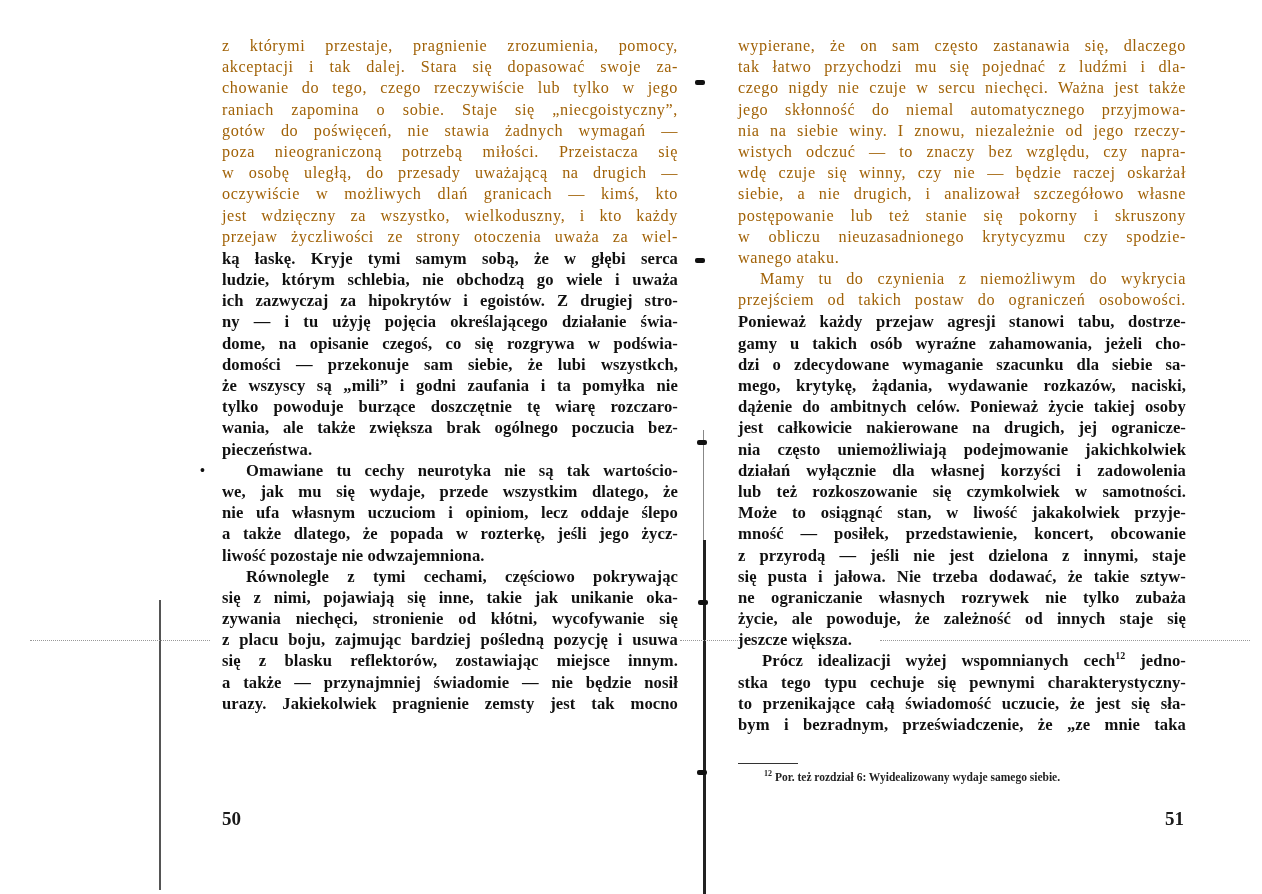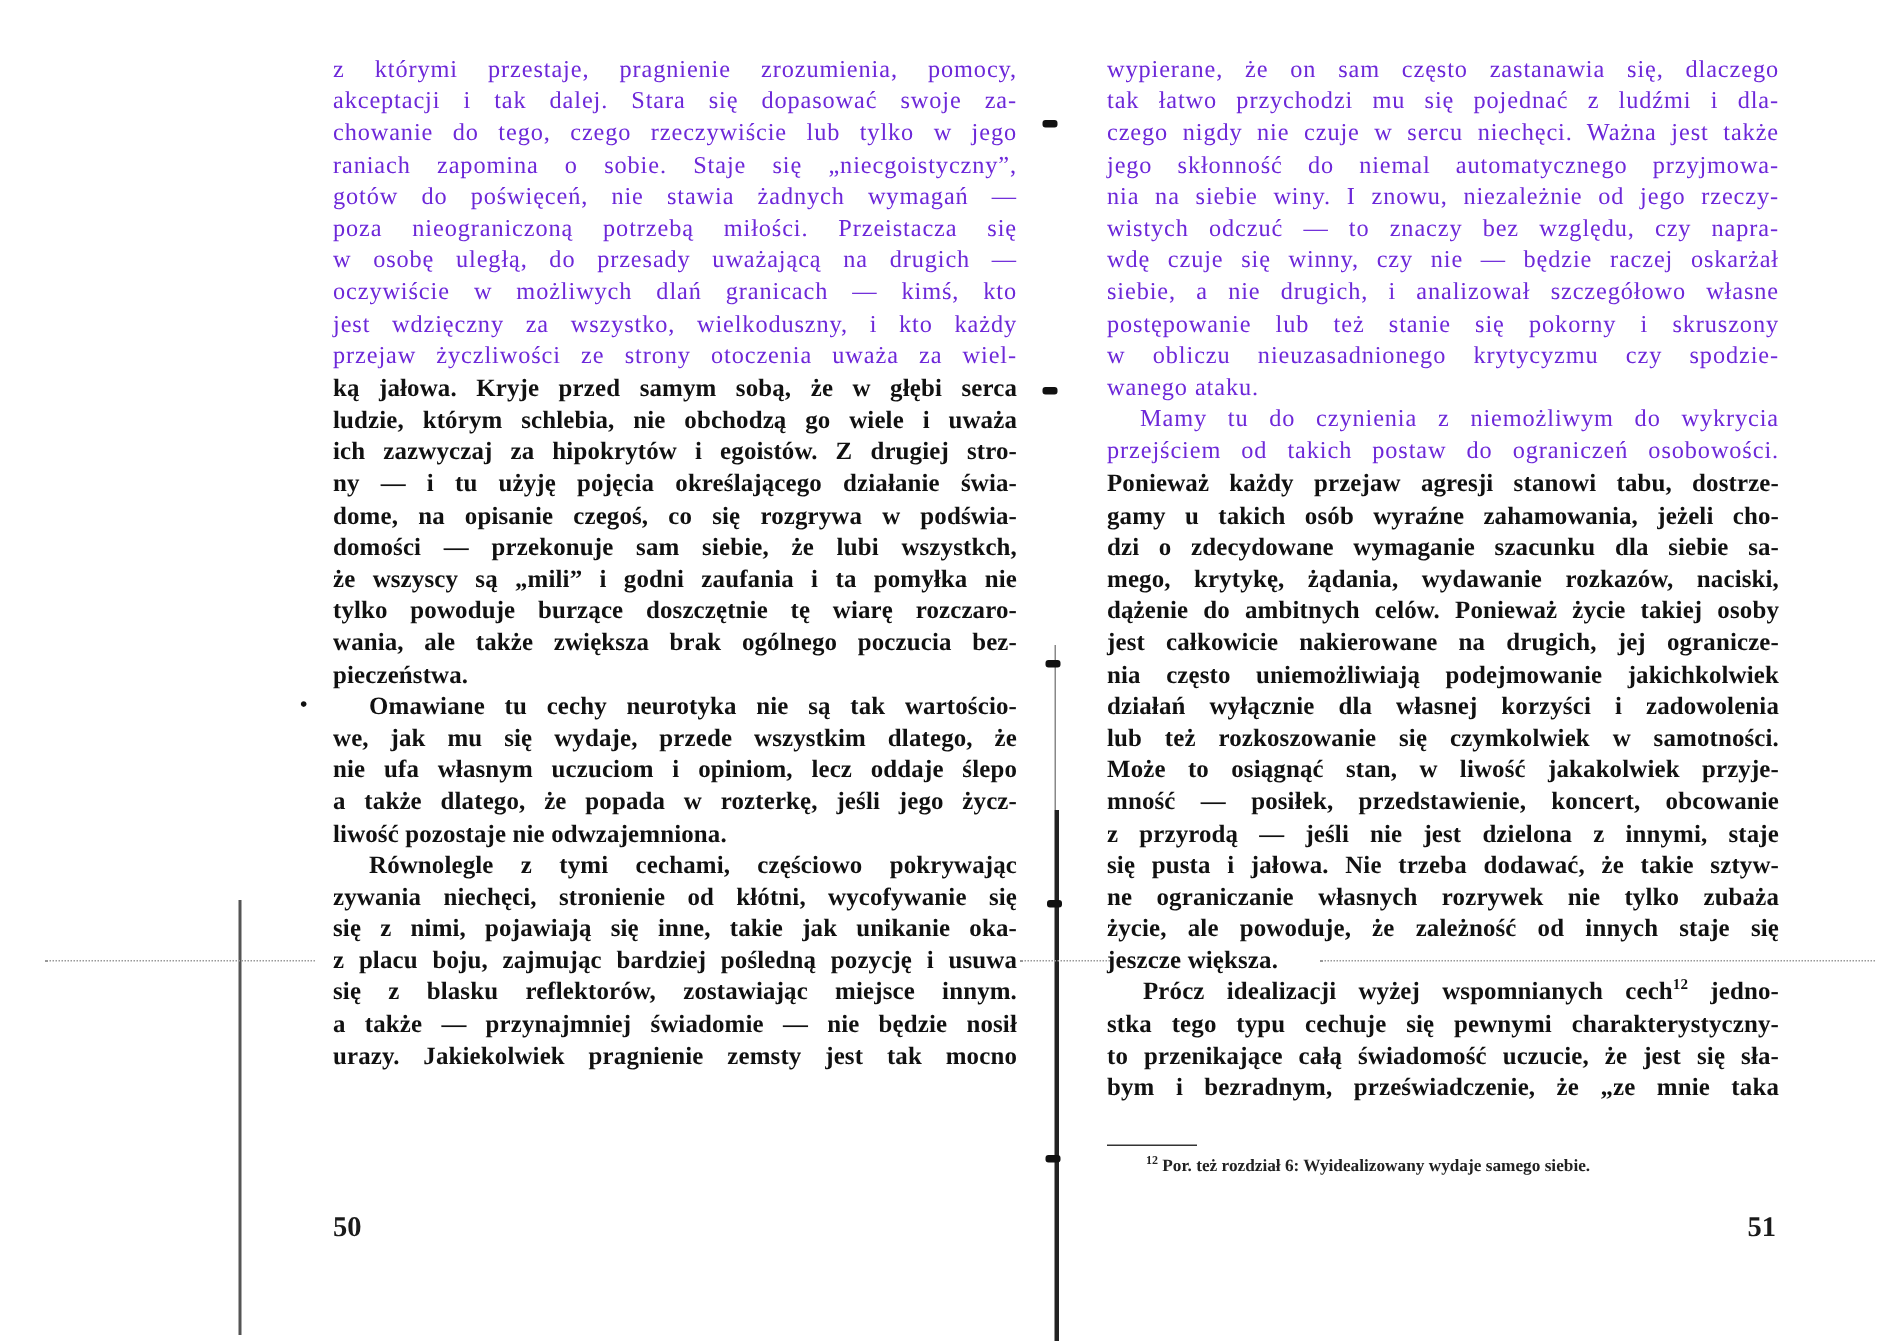--- a/index.html
+++ b/index.html
@@ -7,21 +7,21 @@
     width: 1262px; height: 894px; background: #ffffff; position: relative; overflow: hidden;
     font-family: "DejaVu Serif", "Liberation Serif", serif; color: #1a1a1a;
   }
   .page { position: absolute; top: 36px; }
   .page-left { left: 222px; width: 456px; }
   .page-right { left: 738px; width: 448px; }
   .line {
     height: 21.2px; line-height: 21.2px; font-size: 15.2px; white-space: nowrap;
     text-align: justify; text-align-last: justify; letter-spacing: 0.1px;
   }
-  .line.light { color: #6d28d9; font-weight: normal; font-family: "Liberation Serif", serif; font-size: 16.2px; letter-spacing: 0.6px; }
+  .line.light { color: #a16207; font-weight: normal; font-family: "Liberation Serif", serif; font-size: 16.2px; letter-spacing: 0.6px; }
   .line.bold { font-weight: bold; font-family: "Liberation Serif", serif; font-size: 16.6px; letter-spacing: 0.1px; color: #111; }
   .line.last { text-align-last: left; }
   .line.indent { padding-left: 24px; }
   .line.indent-wide { padding-left: 22px; }
   .bullet { position: absolute; left: -22px; font-size: 14px; }
   .page-number { position: absolute; font-family: "Liberation Serif", serif; font-weight: bold; font-size: 19px; color: #1a1a1a; }
   .footnote-rule { position: absolute; left: 738px; top: 763px; width: 60px; height: 1px; background: #333; }
   .footnote { position: absolute; left: 764px; top: 769px; font-family: "Liberation Serif", serif; font-weight: bold; font-size: 11.5px; color: #222; }
   .footnote sup { font-size: 8px; }
   sup.ref { font-size: 10px; line-height: 0; }
@@ -50,38 +50,38 @@
   <div class="line light">z którymi przestaje, pragnienie zrozumienia, pomocy,</div>
   <div class="line light">akceptacji i tak dalej. Stara się dopasować swoje za-</div>
   <div class="line light">chowanie do tego, czego rzeczywiście lub tylko w jego</div>
   <div class="line light">raniach zapomina o sobie. Staje się „niecgoistyczny”,</div>
   <div class="line light">gotów do poświęceń, nie stawia żadnych wymagań —</div>
   <div class="line light">poza nieograniczoną potrzebą miłości. Przeistacza się</div>
   <div class="line light">w osobę uległą, do przesady uważającą na drugich —</div>
   <div class="line light">oczywiście w możliwych dlań granicach — kimś, kto</div>
   <div class="line light">jest wdzięczny za wszystko, wielkoduszny, i kto każdy</div>
   <div class="line light">przejaw życzliwości ze strony otoczenia uważa za wiel-</div>
-  <div class="line bold">ką jałowa. Kryje przed samym sobą, że w głębi serca</div>
+  <div class="line bold">ką łaskę. Kryje tymi samym sobą, że w głębi serca</div>
   <div class="line bold">ludzie, którym schlebia, nie obchodzą go wiele i uważa</div>
   <div class="line bold">ich zazwyczaj za hipokrytów i egoistów. Z drugiej stro-</div>
   <div class="line bold">ny — i tu użyję pojęcia określającego działanie świa-</div>
   <div class="line bold">dome, na opisanie czegoś, co się rozgrywa w podświa-</div>
   <div class="line bold">domości — przekonuje sam siebie, że lubi wszystkch,</div>
   <div class="line bold">że wszyscy są „mili” i godni zaufania i ta pomyłka nie</div>
   <div class="line bold">tylko powoduje burzące doszczętnie tę wiarę rozczaro-</div>
   <div class="line bold">wania, ale także zwiększa brak ogólnego poczucia bez-</div>
   <div class="line bold last">pieczeństwa.</div>
   <div class="line bold indent" style="position:relative;"><span class="bullet">•</span><span>Omawiane tu cechy neurotyka nie są tak wartościo-</span></div>
   <div class="line bold">we, jak mu się wydaje, przede wszystkim dlatego, że</div>
   <div class="line bold">nie ufa własnym uczuciom i opiniom, lecz oddaje ślepo</div>
   <div class="line bold">a także dlatego, że popada w rozterkę, jeśli jego życz-</div>
   <div class="line bold last">liwość pozostaje nie odwzajemniona.</div>
   <div class="line bold indent">Równolegle z tymi cechami, częściowo pokrywając</div>
+  <div class="line bold">się z nimi, pojawiają się inne, takie jak unikanie oka-</div>
   <div class="line bold">zywania niechęci, stronienie od kłótni, wycofywanie się</div>
-  <div class="line bold">się z nimi, pojawiają się inne, takie jak unikanie oka-</div>
   <div class="line bold">z placu boju, zajmując bardziej pośledną pozycję i usuwa</div>
   <div class="line bold">się z blasku reflektorów, zostawiając miejsce innym.</div>
   <div class="line bold">a także — przynajmniej świadomie — nie będzie nosił</div>
   <div class="line bold">urazy. Jakiekolwiek pragnienie zemsty jest tak mocno</div>
 </div>
 <div class="page-number" style="left:222px;top:808px;">50</div>
 
 <div class="page page-right">
   <div class="line light">wypierane, że on sam często zastanawia się, dlaczego</div>
   <div class="line light">tak łatwo przychodzi mu się pojednać z ludźmi i dla-</div>

